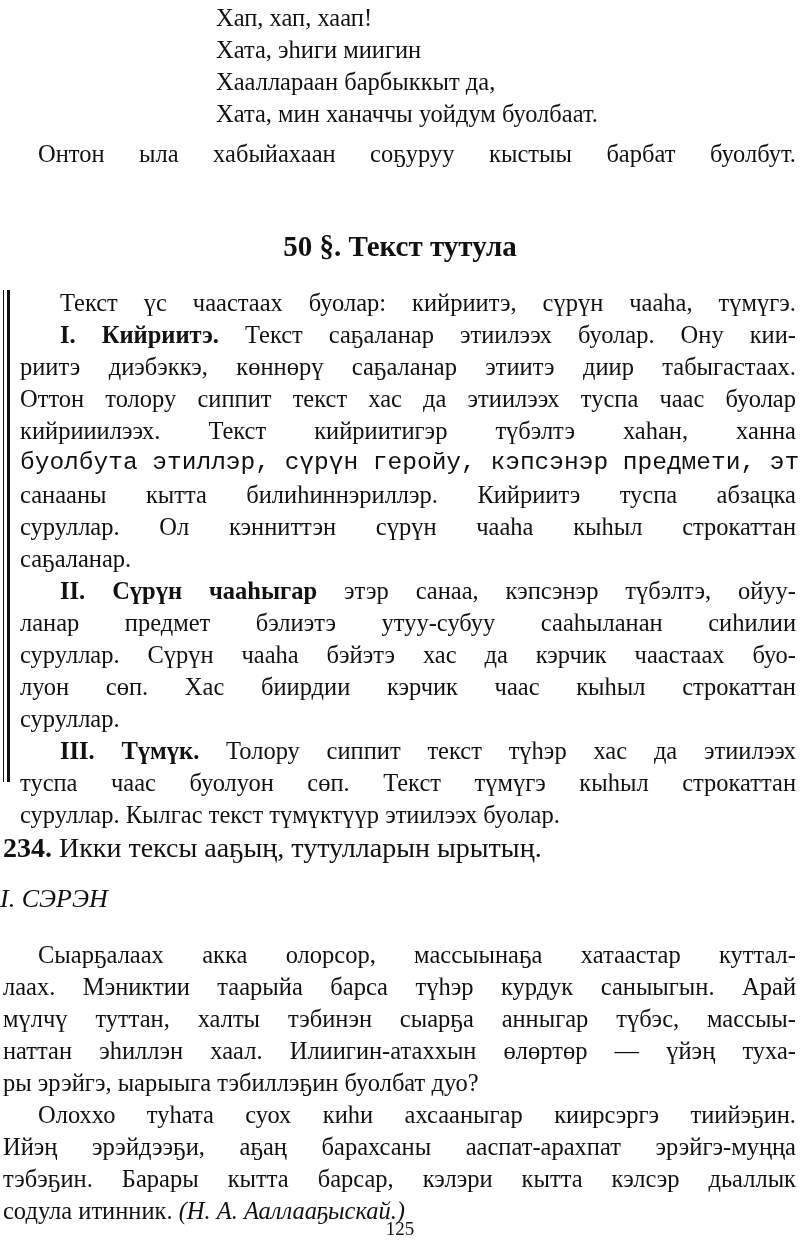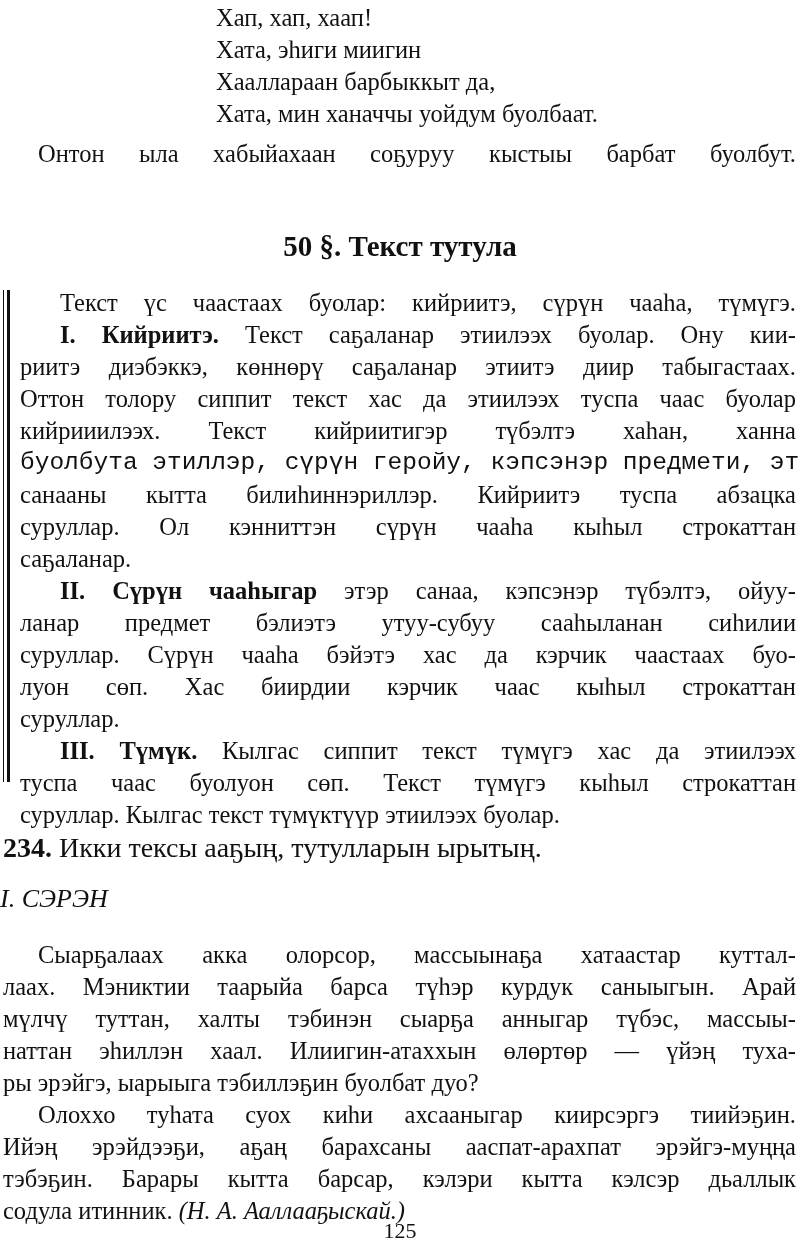--- a/index.html
+++ b/index.html
@@ -18,21 +18,21 @@
   .heading {
     position: absolute; left: 0; width: 800px; text-align: center;
     font-weight: bold; font-size: 29px; line-height: 36px;
   }
   .subheading {
     position: absolute; left: 0; width: 800px; text-align: left;
     font-size: 26px; line-height: 34px; font-style: italic;
   }
   .rule-thin { position: absolute; left: 3px; top: 290px; width: 1px; height: 492px; background: #111; }
   .rule-thick { position: absolute; left: 7px; top: 290px; width: 3px; height: 492px; background: #111; }
-  .pagenum { position: absolute; left: 0; width: 800px; text-align: center; font-size: 22px; top: 1218px; }
+  .pagenum { position: absolute; left: 0; width: 800px; text-align: center; font-size: 19px; top: 1218px; }
   .exercise { left: 3px; font-size: 28px; }
 </style>
 </head>
 <body>
 
 <div class="page">
 
   <div class="line verse" style="top:2px;">Хап, хап, хаап!</div>
   <div class="line verse" style="top:34px;">Хата, эһиги миигин</div>
   <div class="line verse" style="top:66px;">Хааллараан барбыккыт да,</div>
@@ -52,21 +52,21 @@
   <div class="line just" style="top:415px; left:20px; width:776px;">кийрииилээх. Текст кийриитигэр түбэлтэ хаһан, ханна</div>
   <div class="line just" style="top:447px; left:20px; width:776px;font-family:Liberation Mono, monospace;">буолбута этиллэр, сүрүн геройу, кэпсэнэр предмети, этэр</div>
   <div class="line just" style="top:479px; left:20px; width:776px;">санааны кытта билиһиннэриллэр. Кийриитэ туспа абзацка</div>
   <div class="line just" style="top:511px; left:20px; width:776px;">суруллар. Ол кэнниттэн сүрүн чааһа кыһыл строкаттан</div>
   <div class="line just last" style="top:543px; left:20px; width:776px;">саҕаланар.</div>
   <div class="line just" style="top:575px; left:60px; width:736px;"><b>II.</b> <b>Сүрүн чааһыгар</b> <span>этэр санаа, кэпсэнэр түбэлтэ, ойуу-</span></div>
   <div class="line just" style="top:607px; left:20px; width:776px;">ланар предмет бэлиэтэ утуу-субуу сааһыланан сиһилии</div>
   <div class="line just" style="top:639px; left:20px; width:776px;">суруллар. Сүрүн чааһа бэйэтэ хас да кэрчик чаастаах буо-</div>
   <div class="line just" style="top:671px; left:20px; width:776px;">луон сөп. Хас биирдии кэрчик чаас кыһыл строкаттан</div>
   <div class="line just last" style="top:703px; left:20px; width:776px;">суруллар.</div>
-  <div class="line just" style="top:735px; left:60px; width:736px;"><b>III.</b> <b>Түмүк.</b> <span>Кылгас сиппит текст түмүгэ хас да этиилээх</span></div>
+  <div class="line just" style="top:735px; left:60px; width:736px;"><b>III.</b> <b>Түмүк.</b> <span>Толору сиппит текст түһэр хас да этиилээх</span></div>
   <div class="line just" style="top:767px; left:20px; width:776px;">туспа чаас буолуон сөп. Текст түмүгэ кыһыл строкаттан</div>
   <div class="line just last" style="top:799px; left:20px; width:776px; top:799px;">суруллар. Кылгас текст түмүктүүр этиилээх буолар.</div>
 
   <div class="line exercise" style="top:832px;"><b>234.</b> <span>Икки тексы ааҕың, тутулларын ырытың.</span></div>
 
   <div class="subheading" style="top:882px;">I. СЭРЭН</div>
 
   <div class="line just" style="top:939px; left:38px; width:758px;">Сыарҕалаах акка олорсор, массыынаҕа хатаастар куттал-</div>
   <div class="line just" style="top:971px; left:3px; width:793px;">лаах. Мэниктии таарыйа барса түһэр курдук саныыгын. Арай</div>
   <div class="line just" style="top:1003px; left:3px; width:793px;">мүлчү туттан, халты тэбинэн сыарҕа анныгар түбэс, массыы-</div>

